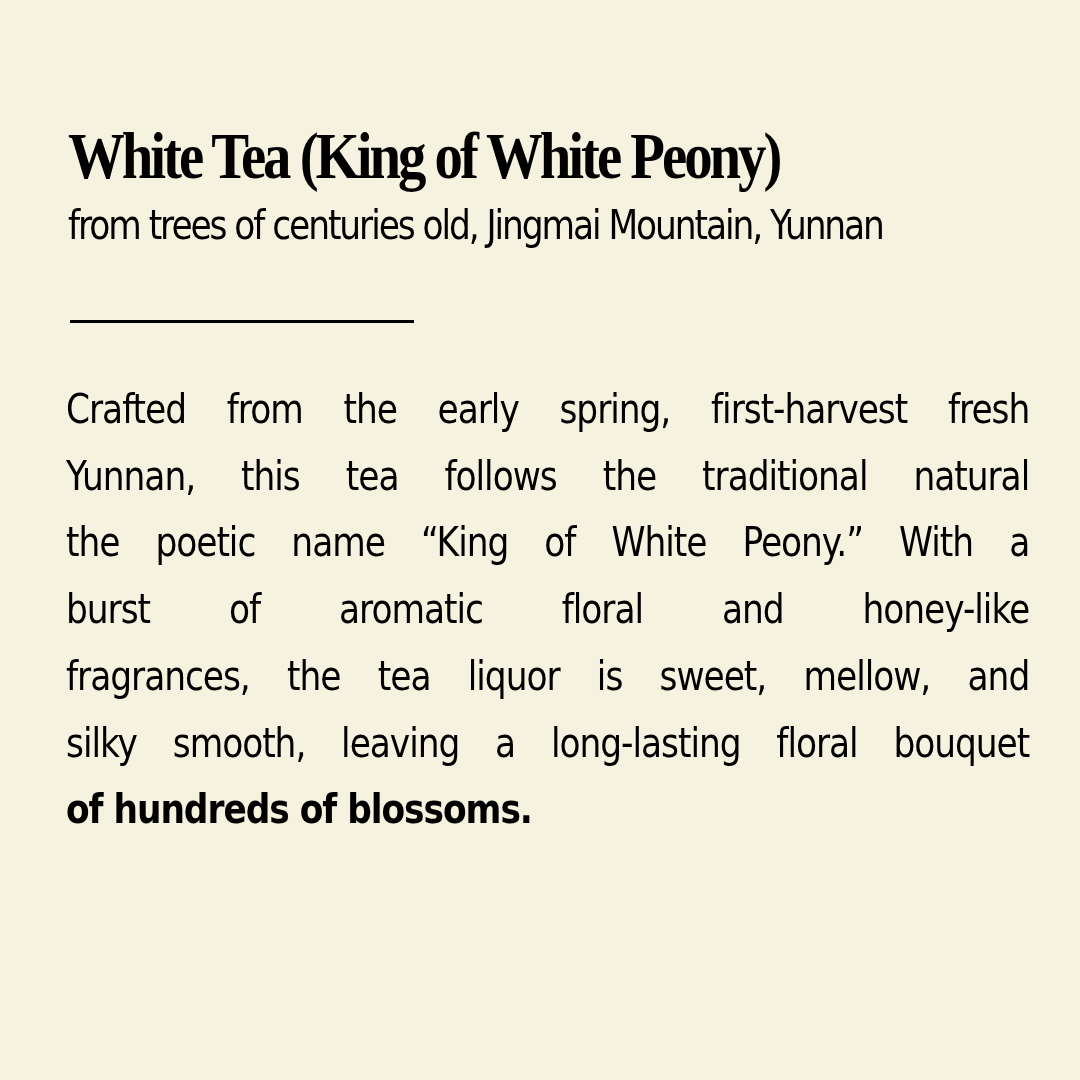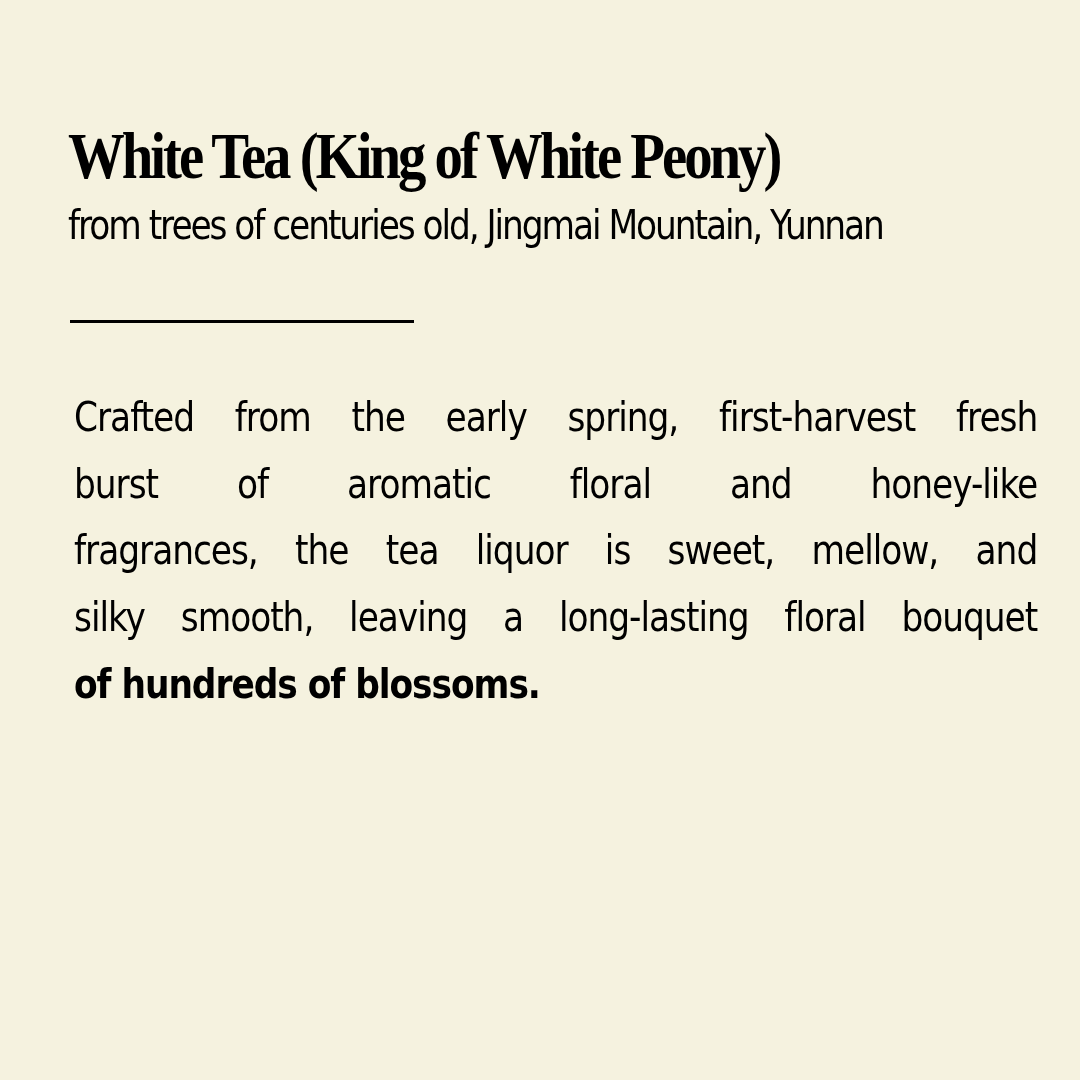--- a/index.html
+++ b/index.html
@@ -50,21 +50,21 @@
     .body-text {
       position: absolute;
       left: 58px;
       top: 368px;
       width: 964px;
       font-family: "DejaVu Sans", "Liberation Sans", sans-serif;
       font-size: 40px;
       line-height: 66.7px;
       text-align: justify;
       letter-spacing: -1.2px;
-      margin: 16px;
+      margin: 8px;
     }
     .body-text .line {
       display: block;
       text-align: justify;
       text-align-last: justify;
       white-space: nowrap;
       overflow: visible;
     }
     .body-text .line.last {
       text-align-last: left;
@@ -87,17 +87,19 @@
 <body>
 
 <h1 class="title">White Tea (King of White Peony)</h1>
 
 <div class="subtitle">from trees of centuries old, Jingmai Mountain, Yunnan</div>
 
 <div class="divider"></div>
 
 <div class="body-text">
   <span class="line"><span class="line-inner">Crafted from the early spring, first-harvest fresh</span></span>
+  <span class="line"><span class="line-inner">Yunnan, this tea follows the traditional natural</span></span>
+  <span class="line"><span class="line-inner">the poetic name “King of White Peony.” With a</span></span>
   <span class="line"><span class="line-inner">burst of aromatic floral and honey-like</span></span>
   <span class="line"><span class="line-inner">fragrances, the tea liquor is sweet, mellow, and</span></span>
   <span class="line"><span class="line-inner">silky smooth, leaving a long-lasting floral bouquet</span></span>
   <span class="line last"><span class="line-inner">of hundreds of blossoms.</span></span>
 </div>
 
 </body></html>

